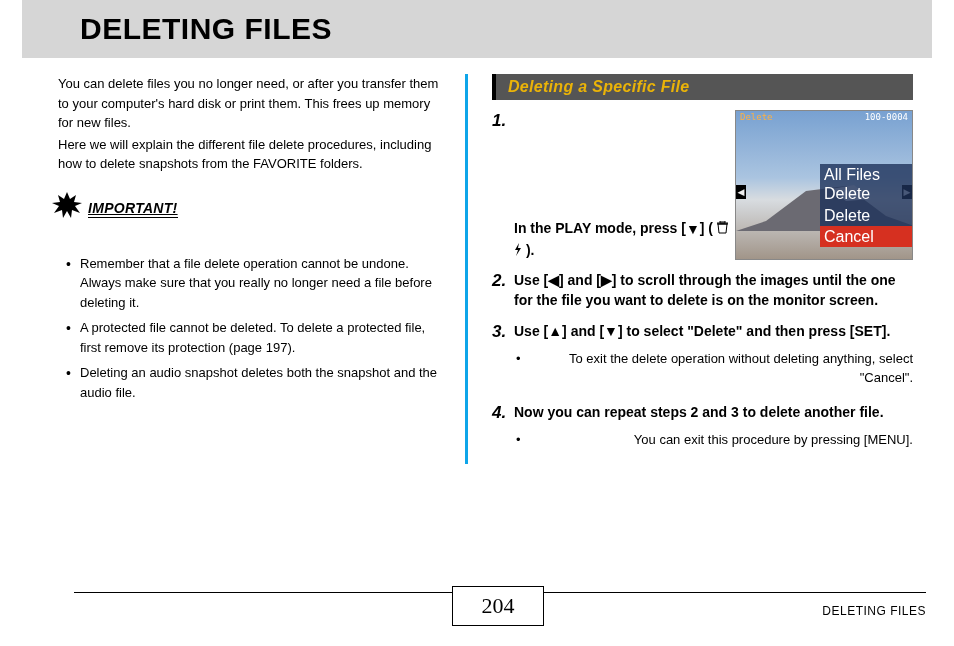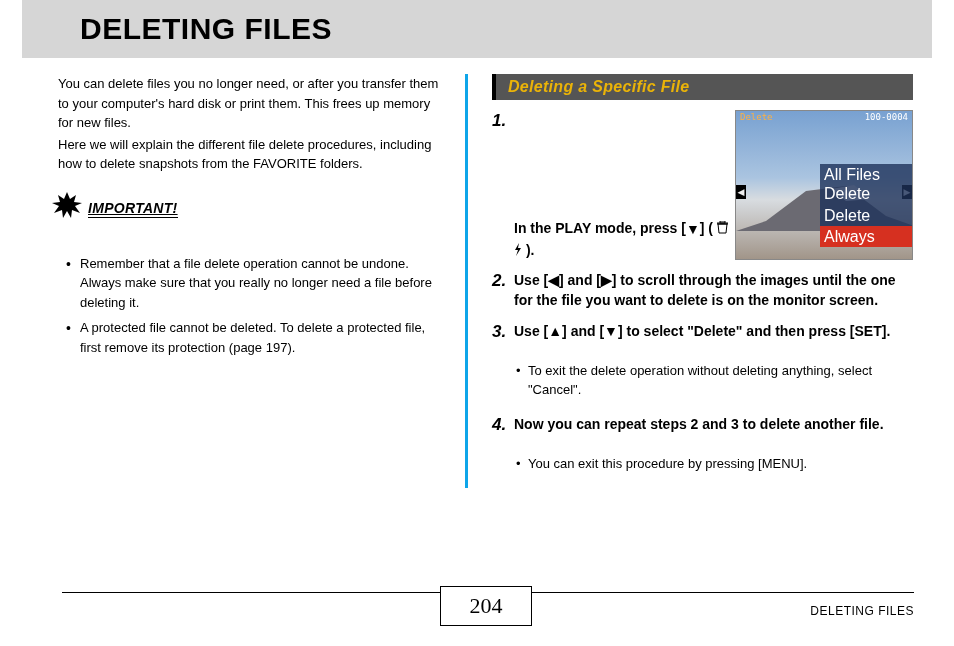--- a/index.html
+++ b/index.html
@@ -105,21 +105,22 @@
     flex: 1;
   }
   .step-text {
     font-size: 14px;
     font-weight: bold;
     line-height: 1.45;
   }
   .step-sub {
     list-style: none;
     padding-left: 14px;
-    margin-top: 20px;
+    margin-top: 8px;
+    text-align: right;
   }
   .step-sub li {
     font-size: 13px;
     line-height: 1.5;
     position: relative;
     margin-bottom: 4px;
   }
   .step-sub li::before {
     content: "•";
     position: absolute;
@@ -178,23 +179,23 @@
     background: rgba(30,50,90,0.8);
     padding: 1px 4px;
     line-height: 1.2;
   }
   .ss-menu-item.sel {
     background: #d63020;
   }
   .glyph { display: inline-block; vertical-align: -1px; }
   .footer {
     position: absolute;
-    left: 4px; right: 0;
+    left: 16px; right: 0;
     bottom: 10px;
-    padding: 0 40px 0 58px;
+    padding: 0 28px 0 58px;
   }
   .footer-line-wrap {
     position: relative;
     height: 22px;
   }
   .hr-left {
     position: absolute;
     left: 0;
     top: 10px;
     width: 378px;
@@ -250,20 +251,21 @@
 
     <div class="important-head">
       <svg class="star" viewBox="0 0 30 26">
         <polygon points="15,0 18,7 24,3 22,10 30,11 23,14 28,21 20,18 19,26 15,19 11,26 10,18 2,21 7,14 0,11 8,10 6,3 12,7" fill="#000"></polygon>
       </svg>
       <span class="imp-label">IMPORTANT!</span>
     </div>
     <ul class="bullets">
       <li>Remember that a file delete operation cannot be undone. Always make sure that you really no longer need a file before deleting it.</li>
       <li>A protected file cannot be deleted. To delete a protected file, first remove its protection (page 197).</li>
+      <li>Deleting an audio snapshot deletes both the snapshot and the audio file.</li>
     </ul>
   </div>
 
   <div class="col-right">
     <div class="section-head">Deleting a Specific File</div>
 
     <div class="step">
       <div class="step-num">1.</div>
       <div class="step-body step1-row">
         <div class="step1-text">
@@ -282,21 +284,21 @@
           </div>
           <svg class="ss-mountain" viewBox="0 0 178 50" preserveAspectRatio="none">
             <polygon points="0,50 30,40 70,10 110,5 150,35 178,45 178,50" fill="#6b6a72"></polygon>
             <polygon points="95,8 118,4 135,18 110,20" fill="#e8e8ee"></polygon>
           </svg>
           <div class="ss-arrow-l">◀</div>
           <div class="ss-arrow-r">▶</div>
           <div class="ss-menu">
             <div class="ss-menu-item">All Files Delete</div>
             <div class="ss-menu-item">Delete</div>
-            <div class="ss-menu-item sel">Always</div>
+            <div class="ss-menu-item sel">Cancel</div>
           </div>
         </div>
       </div>
     </div>
 
     <div class="step">
       <div class="step-num">2.</div>
       <div class="step-body">
         <div class="step-text">Use [◀] and [▶] to scroll through the images until the one for the file you want to delete is on the monitor screen.</div>
       </div>

